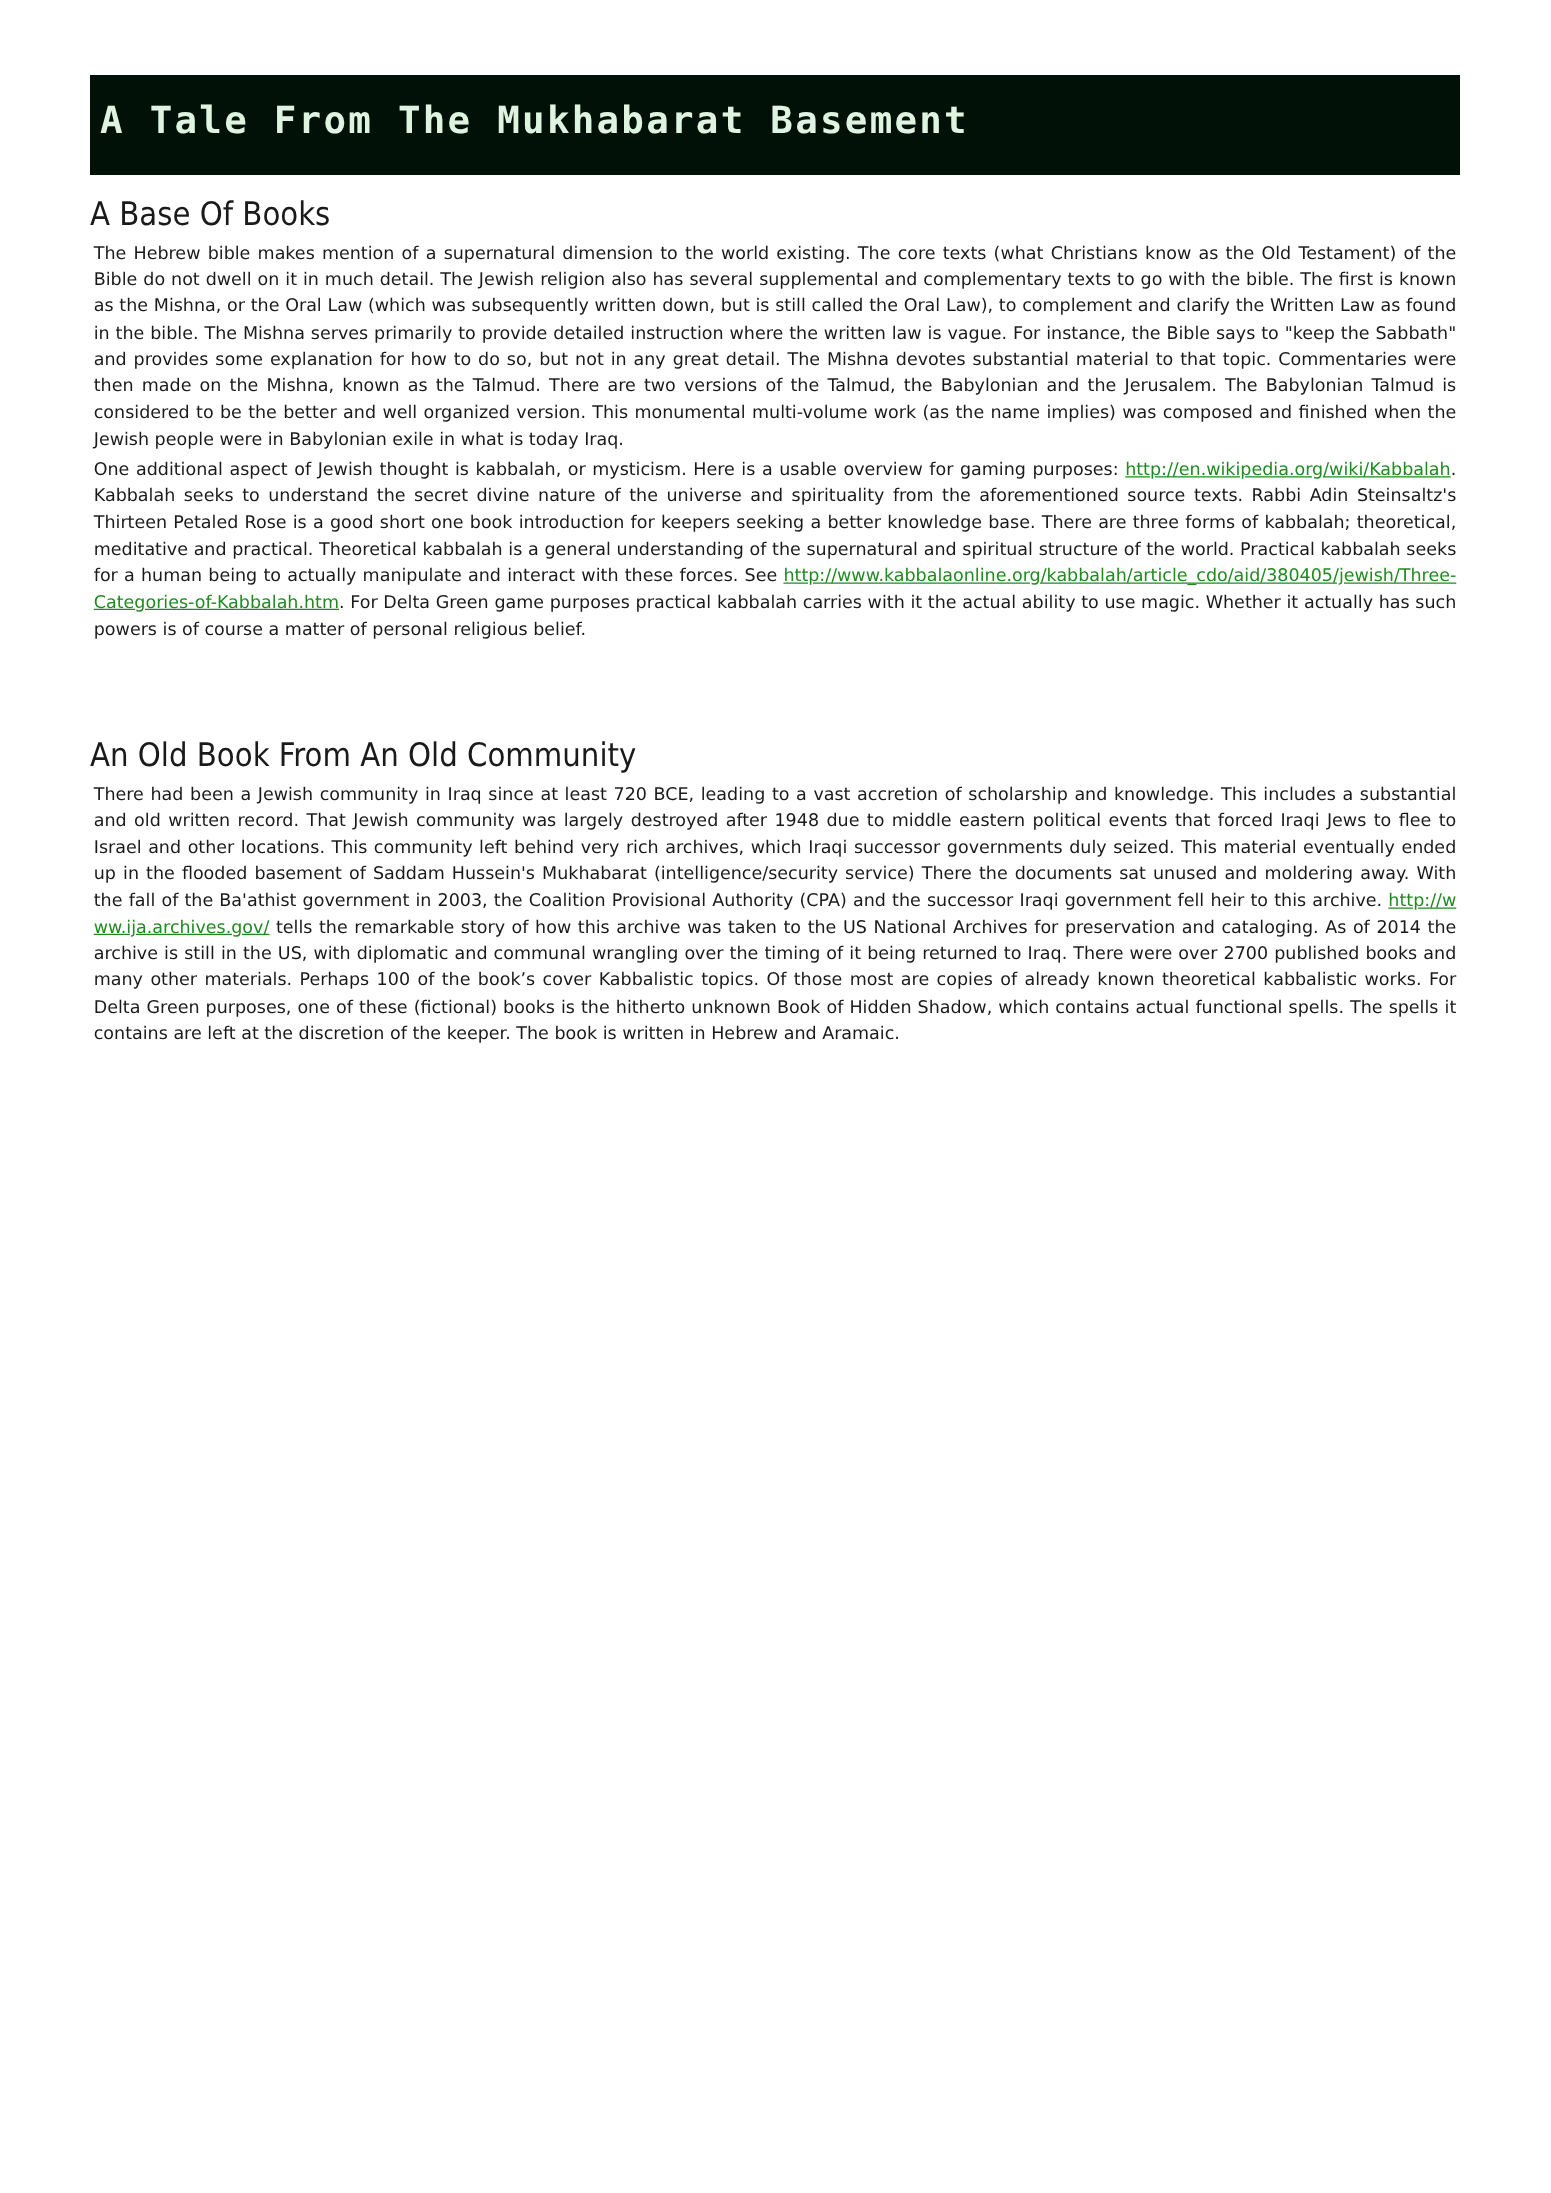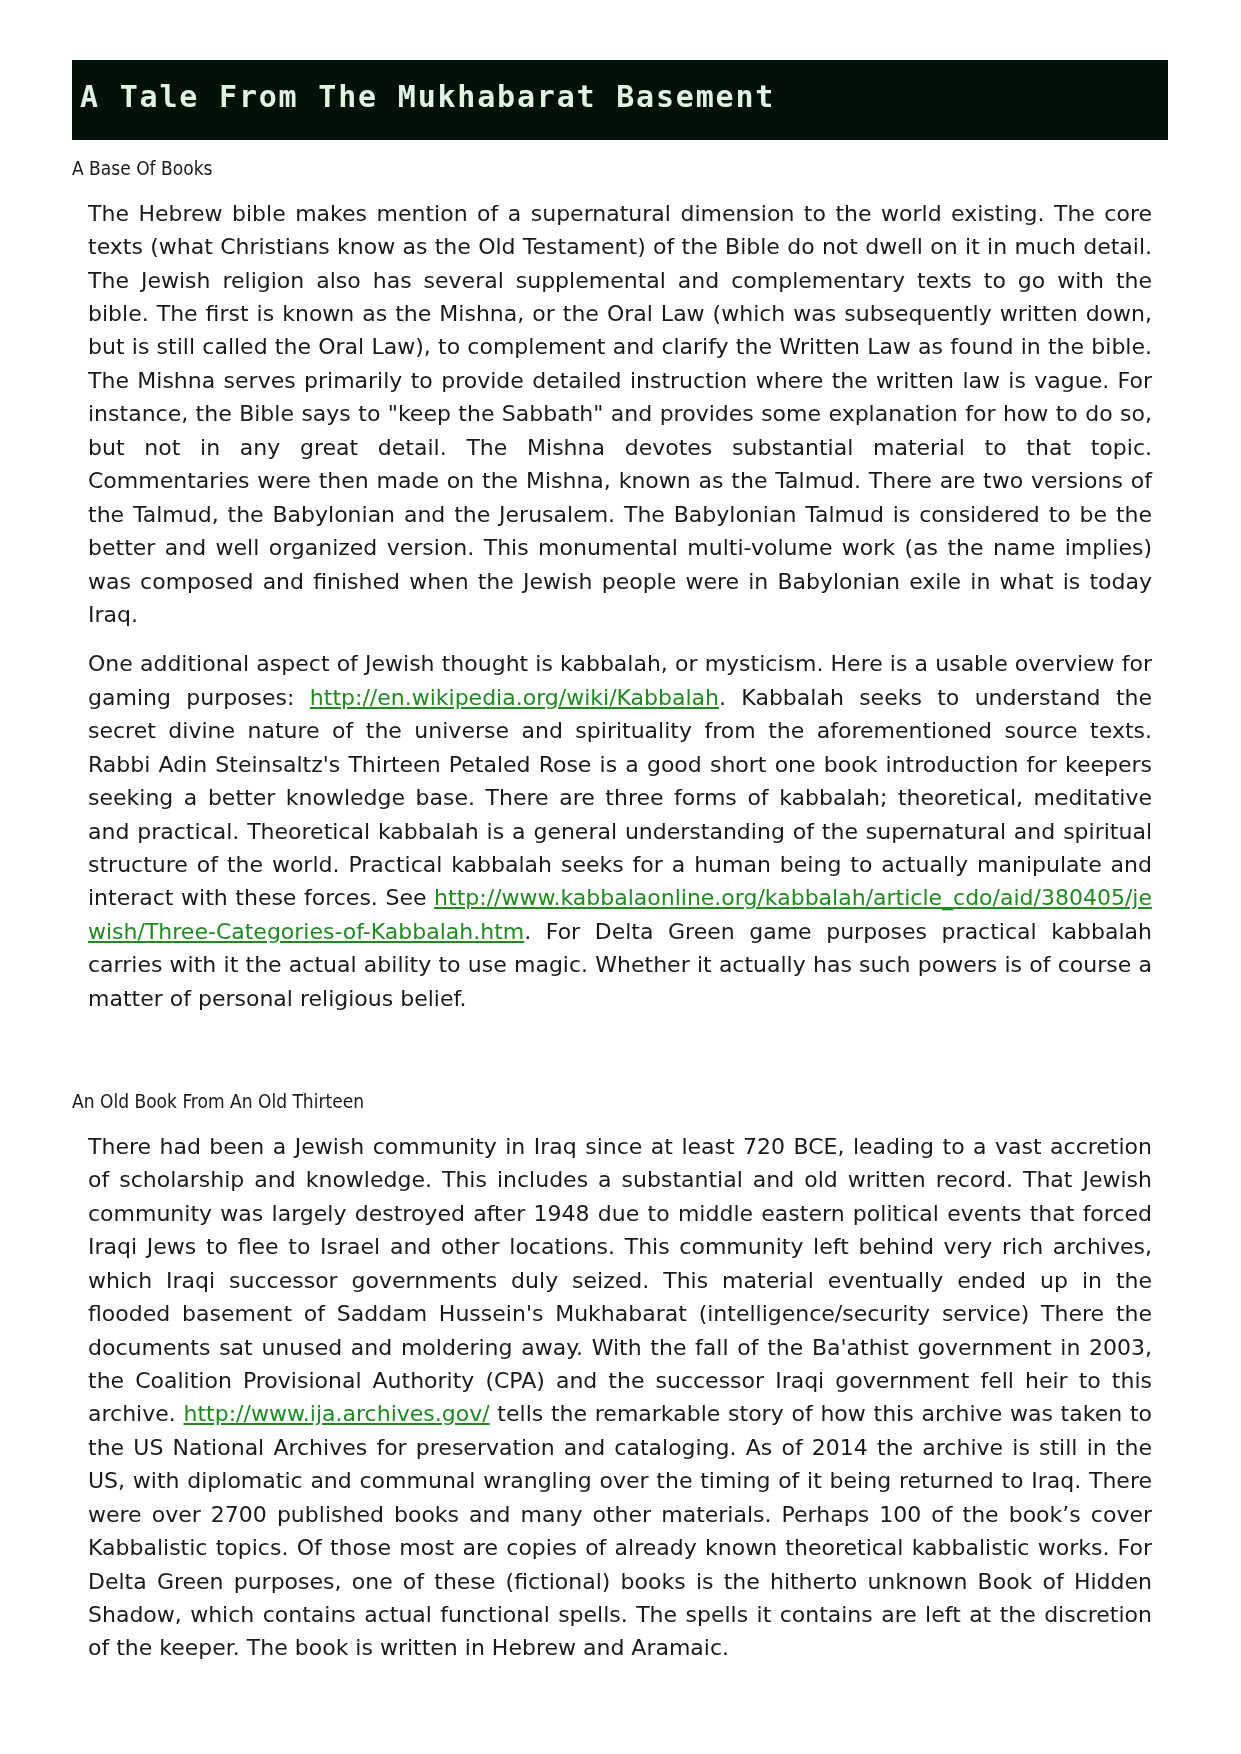--- a/index.html
+++ b/index.html
@@ -43,40 +43,40 @@
     margin-top: 60px;
     line-height: 1.0;
     box-sizing: border-box;
     width: 1096px;
   }
 
   
   h2.section-heading {
     font-family: "DejaVu Sans Condensed", "Liberation Sans Narrow", "DejaVu Sans", sans-serif;
     font-stretch: condensed;
-    font-size: 19px;
+    font-size: 26px;
     font-weight: normal;
     color: #1a1a1a;
     margin: 0;
     padding: 0;
     line-height: 1.3;
   }
 
   .heading-1-wrap { margin-top: 16px; }
   .heading-2-wrap { margin-top: 74px; }
 
   
   p.body-par {
     font-family: "DejaVu Sans", sans-serif;
-    font-size: 22px;
+    font-size: 14px;
     line-height: 1.52;
     color: #1a1a1a;
     text-align: justify;
     text-justify: inter-word;
-    margin: 16px;
+    margin: 3px;
     padding: 0;
     hyphens: none;
   }
 
   .par-gap-first { margin-top: 40px; }
   .par-gap { margin-top: 31px; }
   .par-gap-sec2 { margin-top: 37px; }
 
   a.doclink {
     color: #1f8a1f;
@@ -94,19 +94,19 @@
 
     <div class="heading-1-wrap">
       <h2 class="section-heading">A Base Of Books</h2>
 
       <p class="body-par par-gap-first"><span>The Hebrew bible makes mention of a supernatural dimension to the world existing. The core texts (what Christians know as the Old Testament) of the Bible do not dwell on it in much detail. The Jewish religion also has several supplemental and complementary texts to go with the bible. The first is known as the Mishna, or the Oral Law (which was subsequently written down, but is still called the Oral Law), to complement and clarify the Written Law as found in the bible. The Mishna serves primarily to provide detailed instruction where the written law is vague. For instance, the Bible says to "keep the Sabbath" and provides some explanation for how to do so, but not in any great detail. The Mishna devotes substantial material to that topic. Commentaries were then made on the Mishna, known as the Talmud. There are two versions of the Talmud, the Babylonian and the Jerusalem. The Babylonian Talmud is considered to be the better and well organized version. This monumental multi-volume work (as the name implies) was composed and finished when the Jewish people were in Babylonian exile in what is today Iraq.</span></p>
 
       <p class="body-par par-gap"><span>One additional aspect of Jewish thought is kabbalah, or mysticism. Here is a usable overview for gaming purposes: </span><a class="doclink" href="#">http://en.wikipedia.org/wiki/Kabbalah</a><span>. Kabbalah seeks to understand the secret divine nature of the universe and spirituality from the aforementioned source texts. Rabbi Adin Steinsaltz's Thirteen Petaled Rose is a good short one book introduction for keepers seeking a better knowledge base. There are three forms of kabbalah; theoretical, meditative and practical. Theoretical kabbalah is a general understanding of the supernatural and spiritual structure of the world. Practical kabbalah seeks for a human being to actually manipulate and interact with these forces. See </span><a class="doclink" href="#">http://www.kabbalaonline.org/kabbalah/article_cdo/aid/380405/jewish/Three-Categories-of-Kabbalah.htm</a><span>. For Delta Green game purposes practical kabbalah carries with it the actual ability to use magic. Whether it actually has such powers is of course a matter of personal religious belief.</span></p>
     </div>
 
     <div class="heading-2-wrap">
-      <h2 class="section-heading">An Old Book From An Old Thirteen</h2>
+      <h2 class="section-heading">An Old Book From An Old Community</h2>
 
       <p class="body-par par-gap-sec2"><span>There had been a Jewish community in Iraq since at least 720 BCE, leading to a vast accretion of scholarship and knowledge. This includes a substantial and old written record. That Jewish community was largely destroyed after 1948 due to middle eastern political events that forced Iraqi Jews to flee to Israel and other locations. This community left behind very rich archives, which Iraqi successor governments duly seized. This material eventually ended up in the flooded basement of Saddam Hussein's Mukhabarat (intelligence/security service) There the documents sat unused and moldering away. With the fall of the Ba'athist government in 2003, the Coalition Provisional Authority (CPA) and the successor Iraqi government fell heir to this archive. </span><a class="doclink" href="#">http://www.ija.archives.gov/</a><span> tells the remarkable story of how this archive was taken to the US National Archives for preservation and cataloging. As of 2014 the archive is still in the US, with diplomatic and communal wrangling over the timing of it being returned to Iraq. There were over 2700 published books and many other materials. Perhaps 100 of the book’s cover Kabbalistic topics. Of those most are copies of already known theoretical kabbalistic works. For Delta Green purposes, one of these (fictional) books is the hitherto unknown Book of Hidden Shadow, which contains actual functional spells. The spells it contains are left at the discretion of the keeper. The book is written in Hebrew and Aramaic.</span></p>
     </div>
 
   </div>
 </div>
 
 </body></html>

